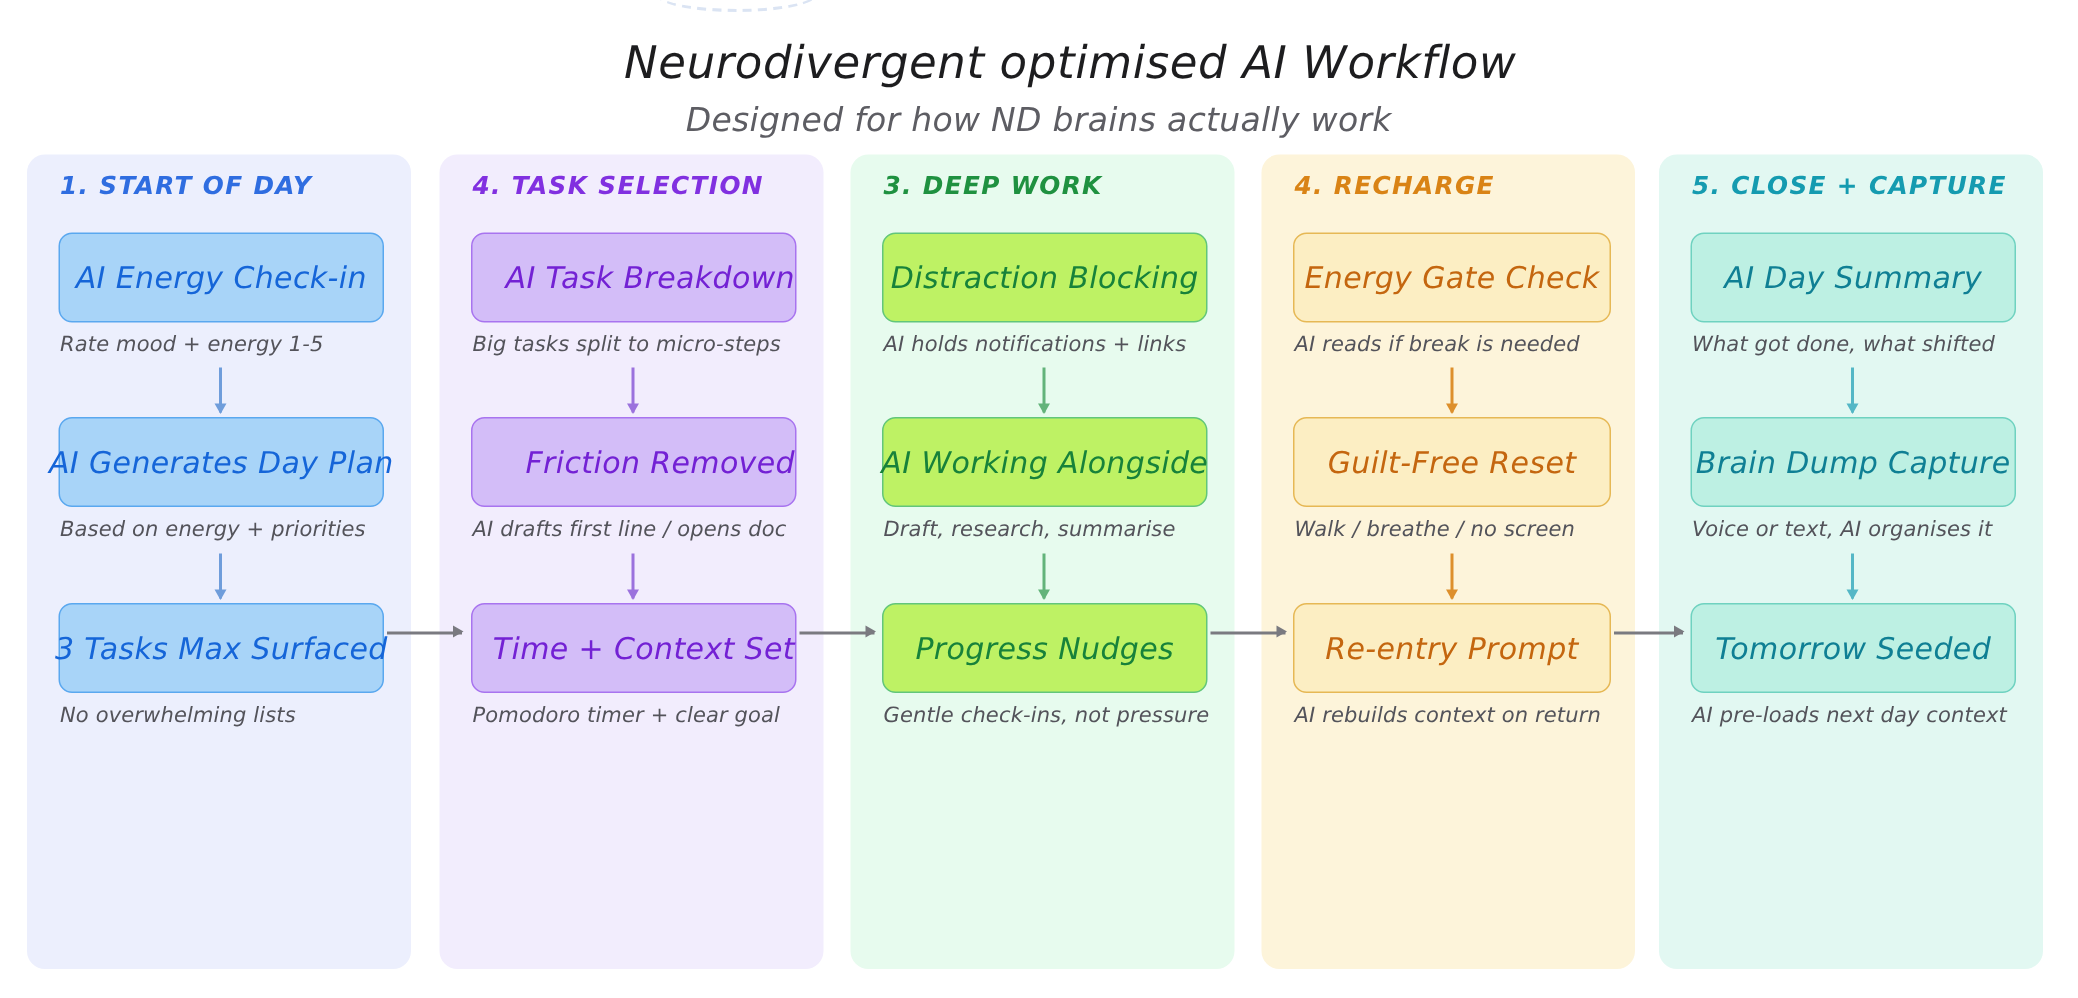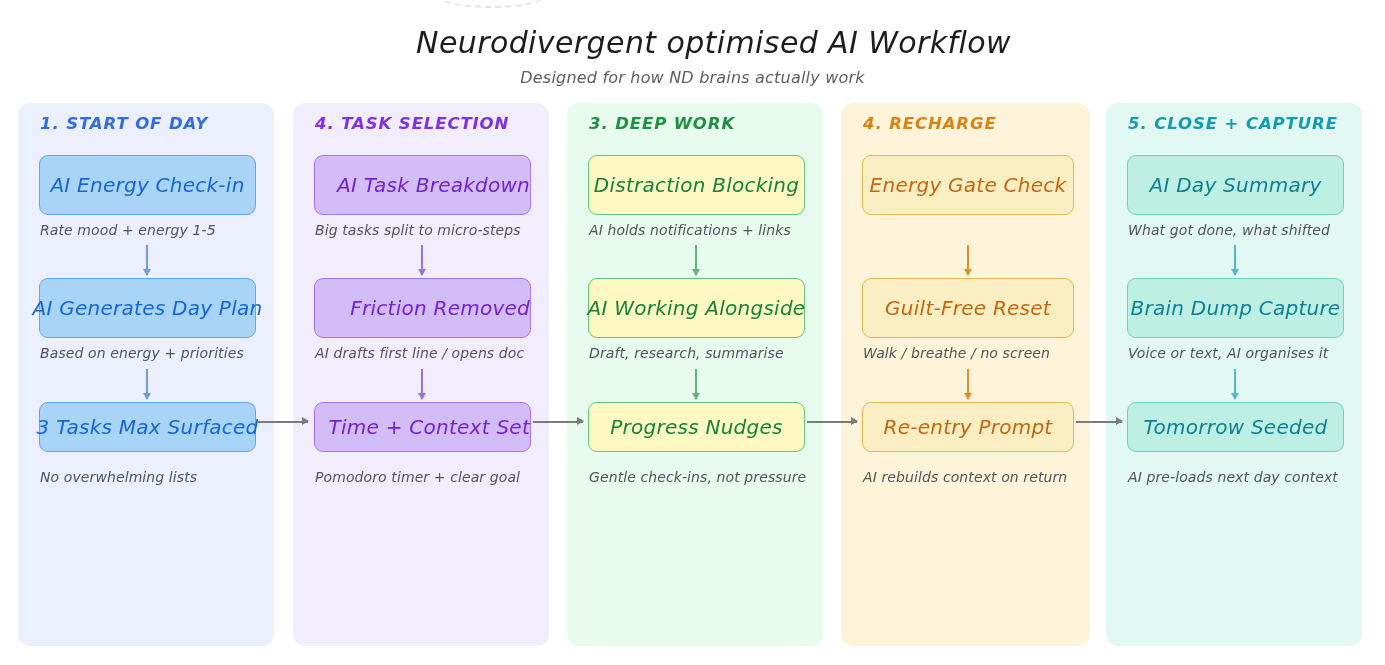--- a/index.html
+++ b/index.html
@@ -45,21 +45,21 @@
     font-weight: 400;
     font-style: italic;
     letter-spacing: .4px;
     color: #1d1d1f;
     line-height: 1.15;
     margin-left: 42px;
   }
   .subtitle {
     margin-top: 7px;
     font-family: "DejaVu Sans", sans-serif;
-    font-size: 16px;
+    font-size: 22px;
     font-style: italic;
     color: #5d5d63;
     letter-spacing: .2px;
   }
 
   
   .board {
     position: absolute;
     left: 0;
     top: 103px;
@@ -116,30 +116,30 @@
     font-size: 20px;
     font-style: italic;
     font-weight: 400;
     letter-spacing: .25px;
     white-space: nowrap;
   }
 
   
   .row-0 { top: 52px;  height: 60px; }
   .row-1 { top: 175px; height: 60px; }
-  .row-2 { top: 299px; height: 50px; }
+  .row-2 { top: 299px; height: 60px; }
 
   
   .col-0 .node { background: #a8d4f8; border-color: #5aa8ef; }
   .col-0 .node-label { color: #1565d8; }
 
   .col-1 .node { background: #d3bdf8; border-color: #a874ef; justify-content: flex-end; }
   .col-1 .node-label { color: #7321d4; }
 
-  .col-2 .node { background: #fef9c3; border-color: #62c67a; }
+  .col-2 .node { background: #bef264; border-color: #62c67a; }
   .col-2 .node-label { color: #17823a; }
 
   .col-3 .node { background: #fceec3; border-color: #e6b855; }
   .col-3 .node-label { color: #c4660f; }
 
   .col-4 .node { background: #bdf0e3; border-color: #6fd2c0; }
   .col-4 .node-label { color: #0f7f94; }
 
   
   .caption {
@@ -289,20 +289,21 @@
       </div>
       <div class="caption cap-2">Gentle check-ins, not pressure</div>
     </div>
 
     <div class="column col-3">
       <div class="col-title">4. RECHARGE</div>
 
       <div class="node row-0">
         <span class="node-label">Energy Gate Check</span>
       </div>
+      <div class="caption cap-0">AI reads if break is needed</div>
       <div class="v-arrow v-arrow-0"></div>
 
       <div class="node row-1">
         <span class="node-label">Guilt-Free Reset</span>
       </div>
       <div class="caption cap-1">Walk / breathe / no screen</div>
       <div class="v-arrow v-arrow-1"></div>
 
       <div class="node row-2">
         <span class="node-label">Re-entry Prompt</span>

